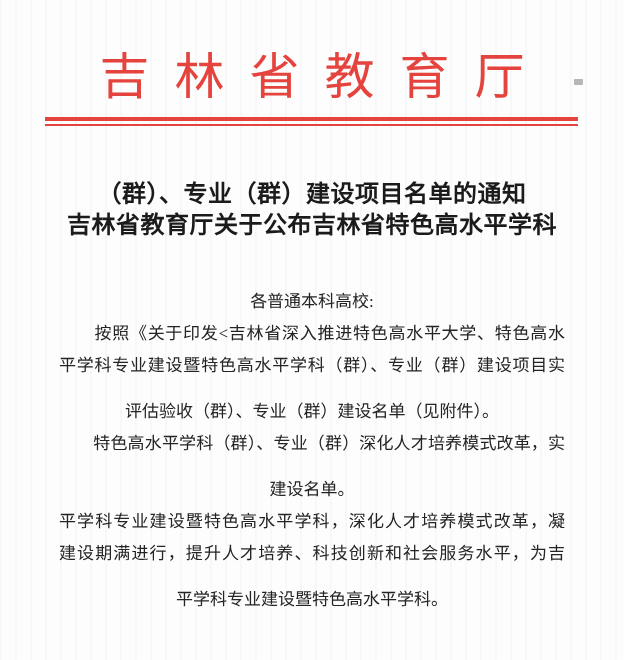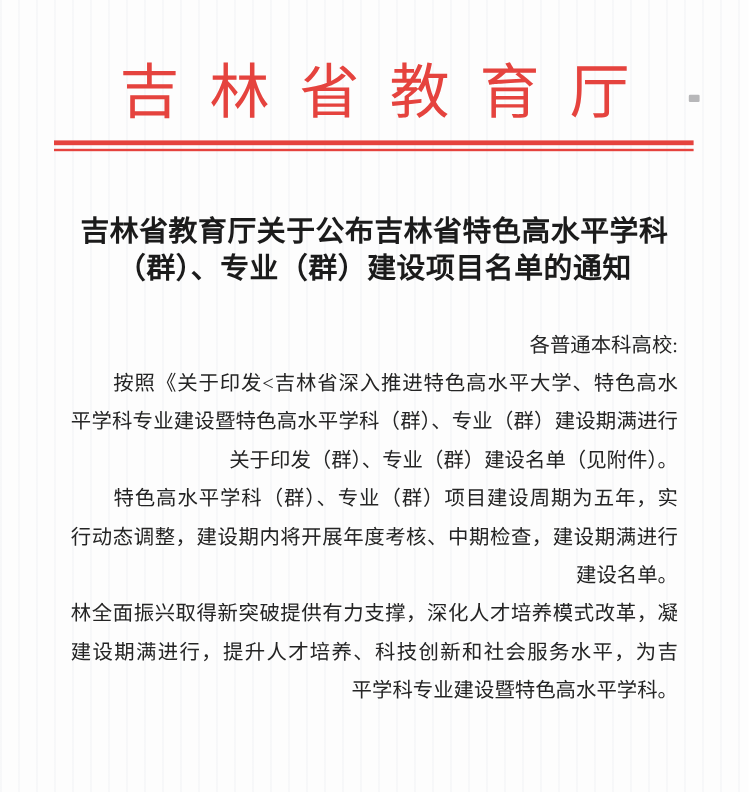--- a/index.html
+++ b/index.html
@@ -90,48 +90,48 @@
     line-height: 32px;
     white-space: nowrap;
   }
   .body-line.full {
     white-space: normal;
     text-align: justify;
     text-align-last: justify;
     text-justify: inter-character;
   }
   .body-line.short {
-    text-align: right;
+    text-align: center;
+    margin-top: 14px;
   }
 </style>
 </head>
 <body>
 
 <div class="page">
 
   <header>
     <div class="agency-name">吉林省教育厅</div>
     <div class="scan-artifact"></div>
     <div class="redline">
       <div class="thick"></div>
       <div class="thin"></div>
     </div>
   </header>
 
   <h1 class="doc-title">
+    <div>（群）、专业（群）建设项目名单的通知</div>
     <div>吉林省教育厅关于公布吉林省特色高水平学科</div>
-    <div>（群）、专业（群）建设项目名单的通知</div>
   </h1>
 
   <main class="doc-body">
     <div class="body-line short">各普通本科高校:</div>
     <div class="body-line full">　　按照《关于印发&lt;吉林省深入推进特色高水平大学、特色高水</div>
-    <div class="body-line full">平学科专业建设暨特色高水平学科（群）、专业（群）建设期满进行</div>
-    <div class="body-line short">关于印发（群）、专业（群）建设名单（见附件）。</div>
-    <div class="body-line full">　　特色高水平学科（群）、专业（群）项目建设周期为五年，实</div>
-    <div class="body-line full">行动态调整，建设期内将开展年度考核、中期检查，建设期满进行</div>
+    <div class="body-line full">平学科专业建设暨特色高水平学科（群）、专业（群）建设项目实</div>
+    <div class="body-line short">评估验收（群）、专业（群）建设名单（见附件）。</div>
+    <div class="body-line full">　　特色高水平学科（群）、专业（群）深化人才培养模式改革，实</div>
     <div class="body-line short">建设名单。</div>
-    <div class="body-line full">林全面振兴取得新突破提供有力支撑，深化人才培养模式改革，凝</div>
+    <div class="body-line full">平学科专业建设暨特色高水平学科，深化人才培养模式改革，凝</div>
     <div class="body-line full">建设期满进行，提升人才培养、科技创新和社会服务水平，为吉</div>
     <div class="body-line short">平学科专业建设暨特色高水平学科。</div>
   </main>
 
 </div>
 
 </body></html>

